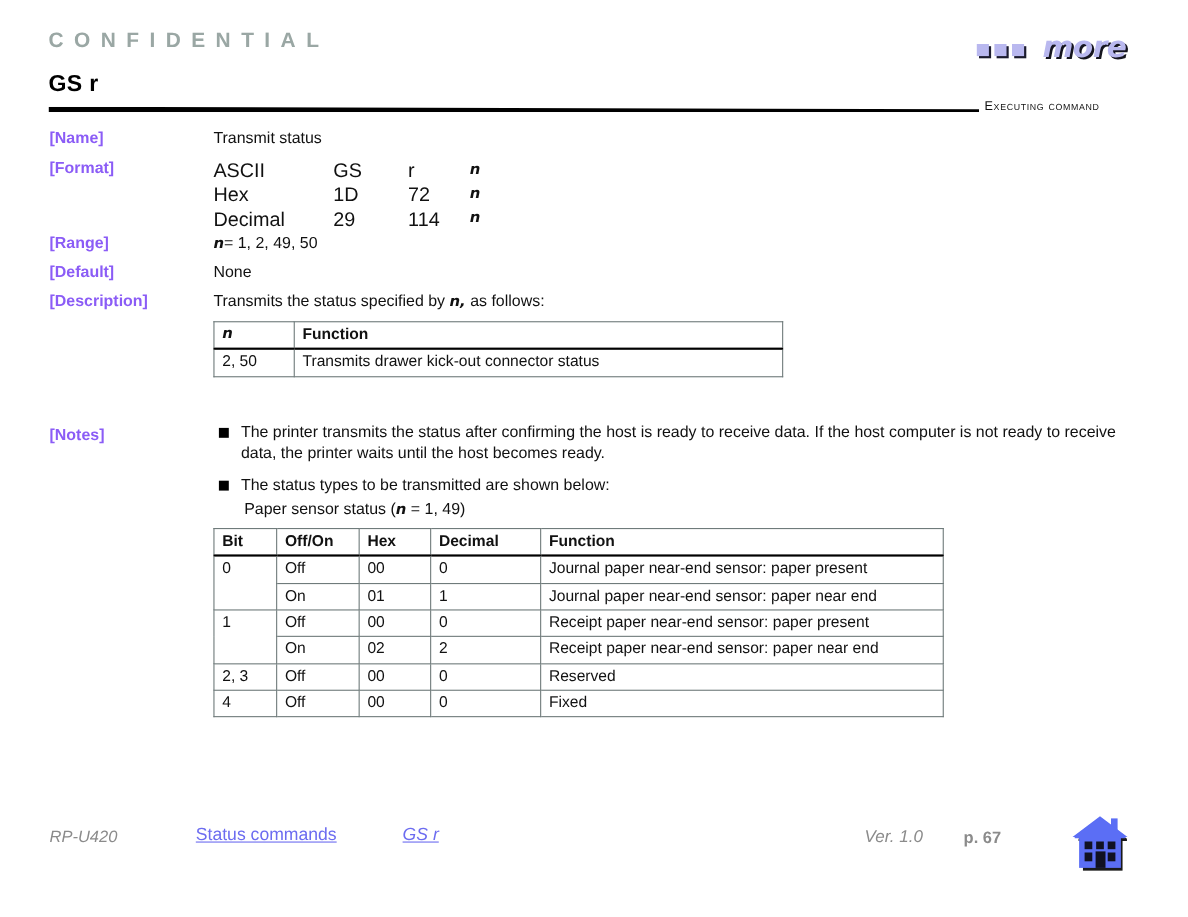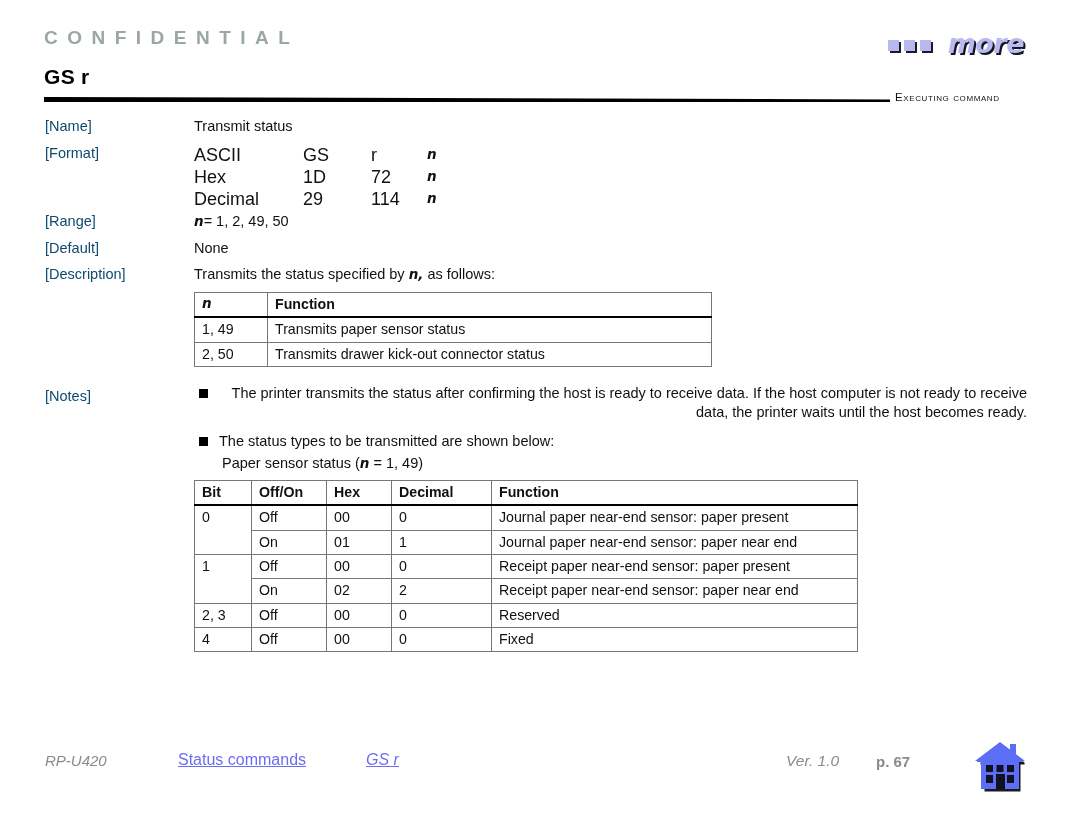--- a/index.html
+++ b/index.html
@@ -93,22 +93,23 @@
     letter-spacing: 0.6px;
     color: #111;
     white-space: nowrap;
   }
 
   
   .label {
     position: absolute;
     left: 45px;
     font-size: 14.5px;
-    color: #0c4a6e;
+    color: #8b5cf6;
     white-space: nowrap;
+    font-weight: bold;
   }
   .field {
     position: absolute;
     left: 194px;
     font-size: 14.5px;
     color: #111;
     white-space: nowrap;
   }
 
   .fmt-col-a { position: absolute; left: 194px; }
@@ -176,21 +177,20 @@
     height: 9px;
     background: #000;
     flex: 0 0 auto;
     margin-top: 5px;
     margin-right: 11px;
   }
   .note-text {
     font-size: 14.5px;
     line-height: 1.33;
     color: #111;
-    text-align: right;
   }
   .subcaption {
     position: absolute;
     left: 222px;
     top: 455px;
     font-size: 14.5px;
     color: #111;
   }
 
   
@@ -292,24 +292,20 @@
   </div>
 
   <table id="table-n">
     <thead>
       <tr>
         <th class="nvar">n</th>
         <th>Function</th>
       </tr>
     </thead>
     <tbody>
-      <tr>
-        <td>1, 49</td>
-        <td>Transmits paper sensor status</td>
-      </tr>
       <tr>
         <td>2, 50</td>
         <td>Transmits drawer kick-out connector status</td>
       </tr>
     </tbody>
   </table>
 
   <div class="label" style="top:388px">[Notes]</div>
 
   <div class="notes-list">

